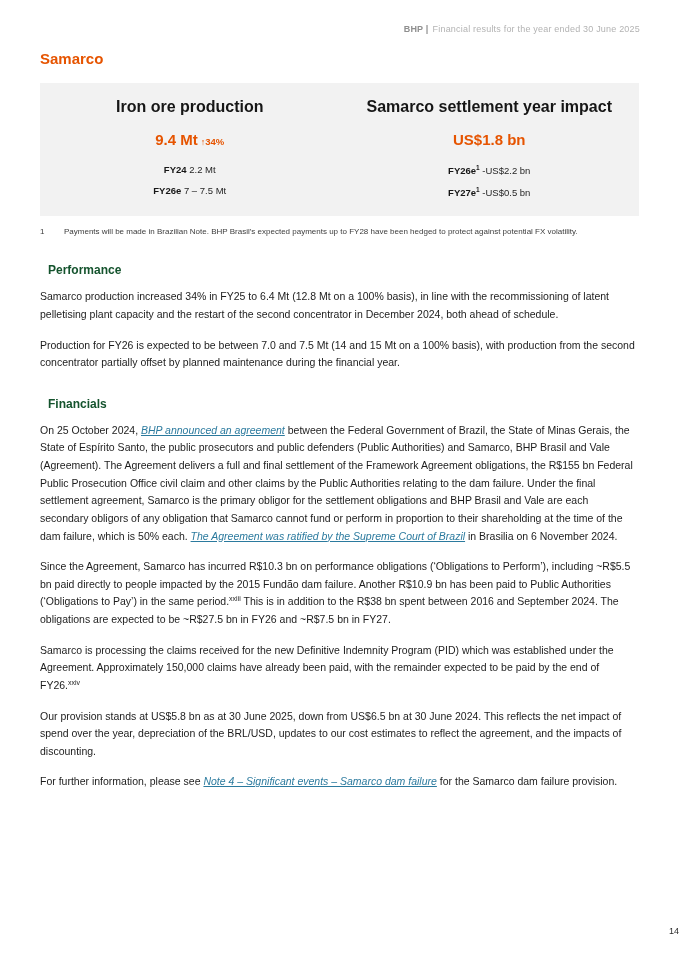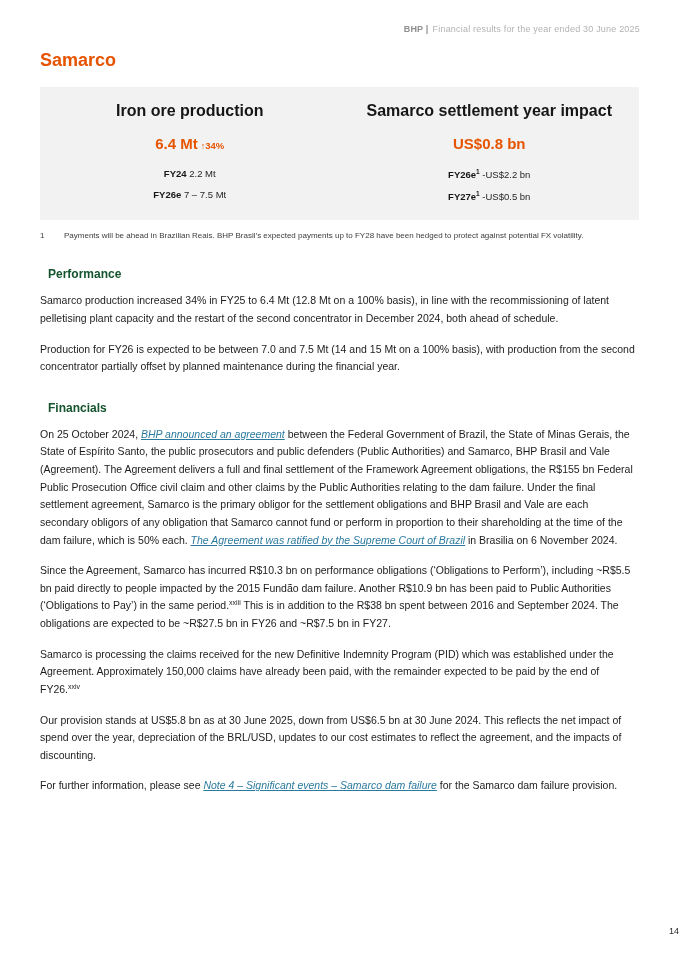--- a/index.html
+++ b/index.html
@@ -21,21 +21,21 @@
   .header{
     position:absolute;top:24px;right:39px;
     font-size:9px;letter-spacing:.2px;white-space:nowrap;padding-left:8px;
   }
   .brand{font-weight:bold;color:#8f8f8f;margin-right:4px;}
   .htitle{color:#b3b3b3;}
   
   .content{padding:50px 40px 0 40px;}
   h1.page-title{
     margin:0 0 16px 0;
-    font-size:18px;font-weight:bold;color:var(--accent);
+    font-size:15px;font-weight:bold;color:var(--accent);
   }
   
   .stats-box{
     display:flex;background:var(--box);
     padding:15px 0 8px 0;
   }
   .stat-col{width:50%;text-align:center;}
   .stat-label{font-size:16px;font-weight:bold;color:#161616;margin-bottom:15px;}
   .stat-value{font-size:15px;font-weight:bold;color:var(--accent);margin-bottom:16px;}
   .delta{font-size:9.5px;font-weight:bold;color:var(--accent);margin-left:3px;}
@@ -76,42 +76,42 @@
   </div>
 
   <div class="content">
 
     <h1 class="page-title">Samarco</h1>
 
     <div class="stats-box">
       <div class="stat-col">
         <div class="stat-label">Iron ore production</div>
         <div class="stat-value">
-          <span>6.4 Mt</span><span class="delta"><span class="arrow">↑</span><span>34%</span></span>
+          <span>9.4 Mt</span><span class="delta"><span class="arrow">↑</span><span>34%</span></span>
         </div>
         <div class="stat-rows">
             <div class="stat-row"><b>FY24</b> <span>2.2 Mt</span></div>
             <div class="stat-row"><b>FY26e</b> <span>7 – 7.5 Mt</span></div>
           </div>
       </div>
       <div class="stat-col">
         <div class="stat-label">Samarco settlement year impact</div>
         <div class="stat-value">
-          <span>US$0.8 bn</span>
+          <span>US$1.8 bn</span>
         </div>
         <div class="stat-rows">
             <div class="stat-row"><b>FY26e<sup>1</sup></b> <span>-US$2.2 bn</span></div>
             <div class="stat-row"><b>FY27e<sup>1</sup></b> <span>-US$0.5 bn</span></div>
           </div>
       </div>
     </div>
 
     <div class="footnote">
       <span class="fn-marker">1</span>
-      <span class="fn-text">Payments will be ahead in Brazilian Reais. BHP Brasil’s expected payments up to FY28 have been hedged to protect against potential FX volatility.</span>
+      <span class="fn-text">Payments will be made in Brazilian Note. BHP Brasil’s expected payments up to FY28 have been hedged to protect against potential FX volatility.</span>
     </div>
 
     <div id="sections">
         <h2 class="section-heading">Performance</h2>
         <p class="body-para">Samarco production increased 34% in FY25 to 6.4 Mt (12.8 Mt on a 100% basis), in line with the recommissioning of latent pelletising plant capacity and the restart of the second concentrator in December 2024, both ahead of schedule.</p>
         <p class="body-para">Production for FY26 is expected to be between 7.0 and 7.5 Mt (14 and 15 Mt on a 100% basis), with production from the second concentrator partially offset by planned maintenance during the financial year.</p>
         <h2 class="section-heading">Financials</h2>
         <p class="body-para">On 25 October 2024, <a class="link" href="#">BHP announced an agreement</a> between the Federal Government of Brazil, the State of Minas Gerais, the State of Espírito Santo, the public prosecutors and public defenders (Public Authorities) and Samarco, BHP Brasil and Vale (Agreement). The Agreement delivers a full and final settlement of the Framework Agreement obligations, the R$155 bn Federal Public Prosecution Office civil claim and other claims by the Public Authorities relating to the dam failure. Under the final settlement agreement, Samarco is the primary obligor for the settlement obligations and BHP Brasil and Vale are each secondary obligors of any obligation that Samarco cannot fund or perform in proportion to their shareholding at the time of the dam failure, which is 50% each. <a class="link" href="#">The Agreement was ratified by the Supreme Court of Brazil</a> in Brasilia on 6 November 2024.</p>
         <p class="body-para">Since the Agreement, Samarco has incurred R$10.3 bn on performance obligations (‘Obligations to Perform’), including ~R$5.5 bn paid directly to people impacted by the 2015 Fundão dam failure. Another R$10.9 bn has been paid to Public Authorities (‘Obligations to Pay’) in the same period.<sup>xxiii</sup> This is in addition to the R$38 bn spent between 2016 and September 2024. The obligations are expected to be ~R$27.5 bn in FY26 and ~R$7.5 bn in FY27.</p>
         <p class="body-para">Samarco is processing the claims received for the new Definitive Indemnity Program (PID) which was established under the Agreement. Approximately 150,000 claims have already been paid, with the remainder expected to be paid by the end of FY26.<sup>xxiv</sup></p>

